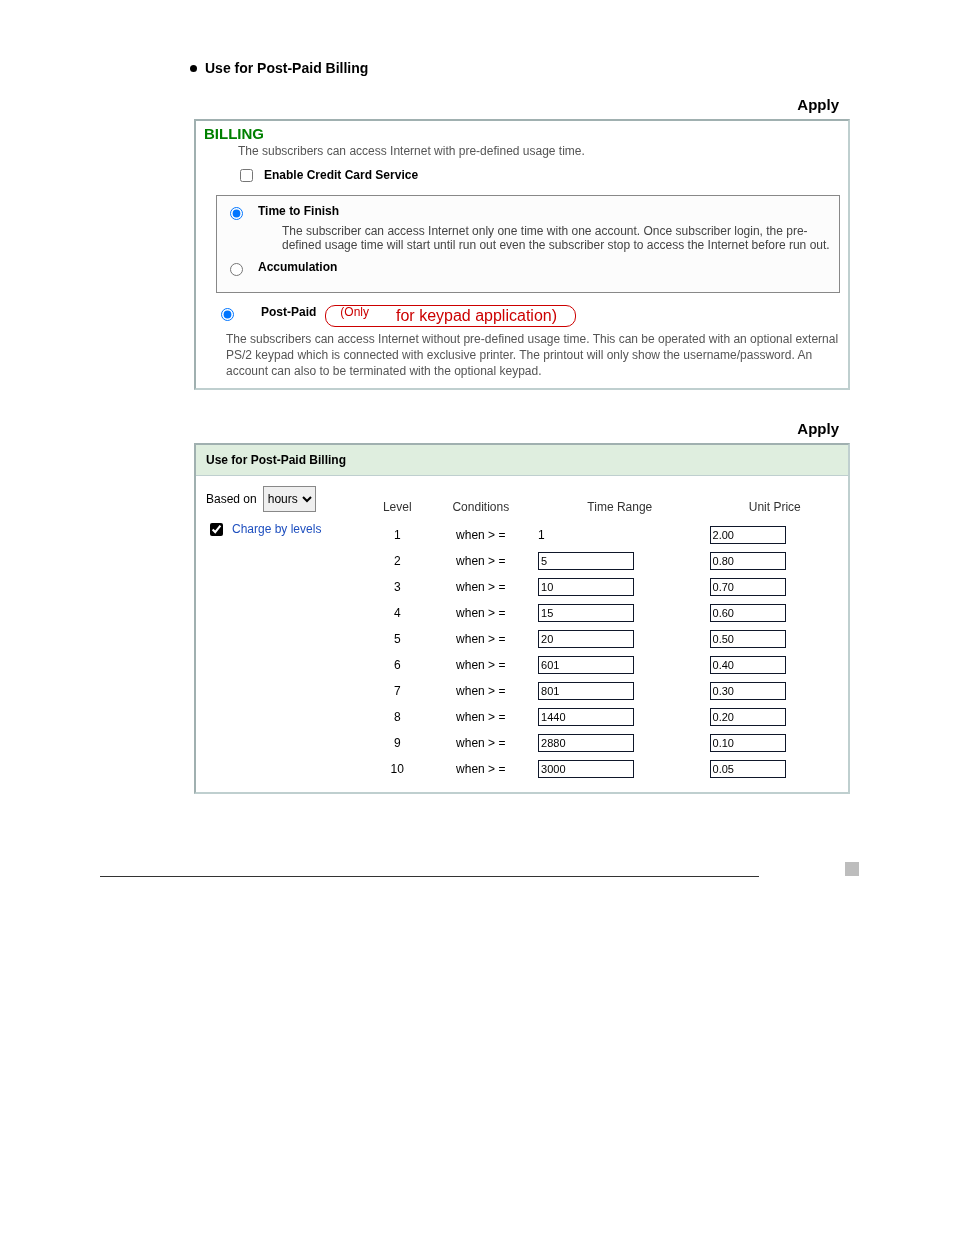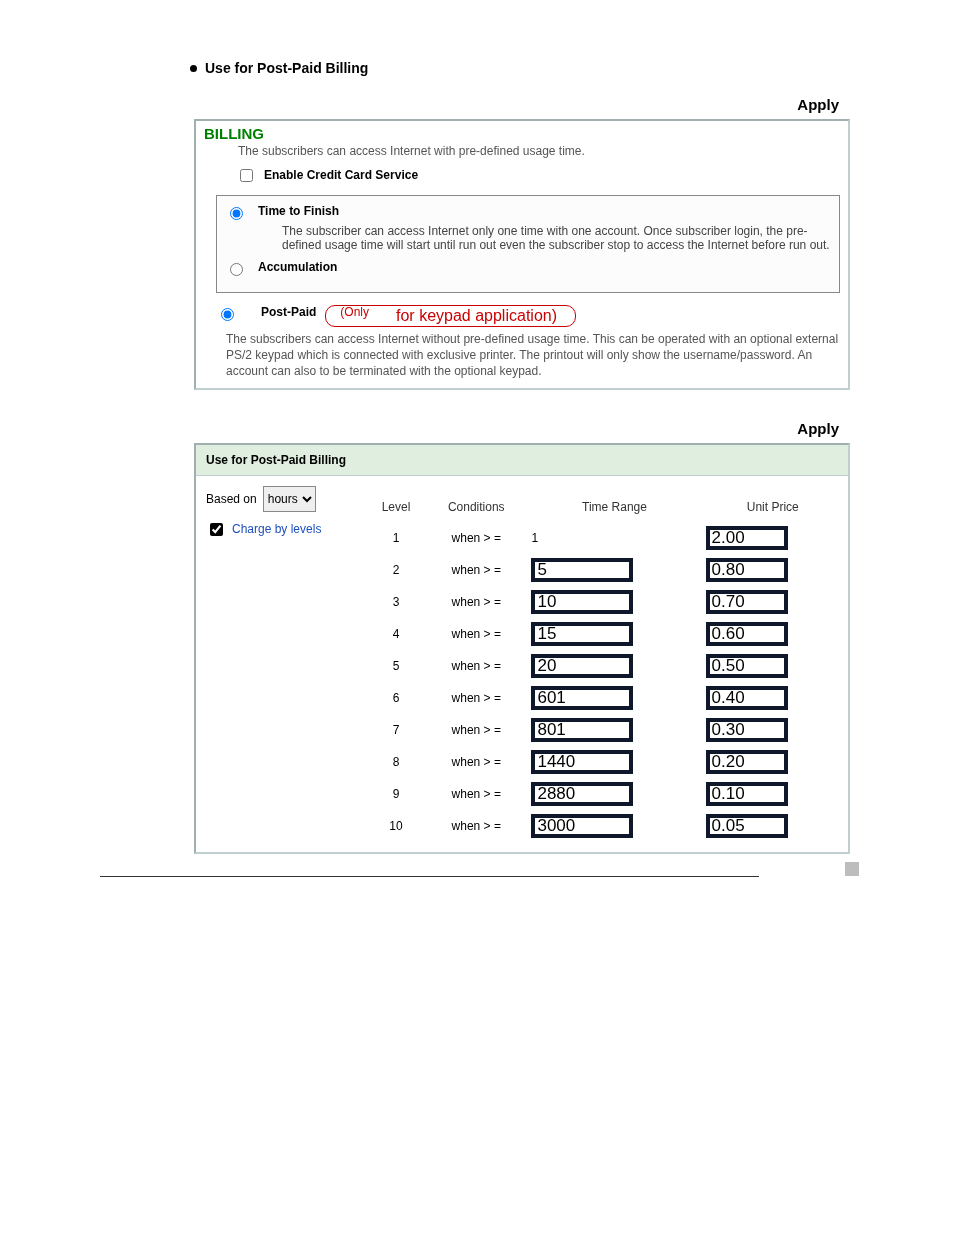--- a/index.html
+++ b/index.html
@@ -161,22 +161,22 @@
     color: #333;
   }
   table.levels td {
     text-align: center;
     padding: 4px;
     vertical-align: middle;
   }
   table.levels input[type=text] {
     width: 70px;
     height: 14px;
-    font-size: 17px;
-    border: 4px solid #0f172a;
+    font-size: 11px;
+    border: 1px solid #0f172a;
     padding: 1px 2px;
   }
   table.levels td.tr-col input[type=text]{
     width: 90px;
   }
   .tr-col { text-align: left !important; padding-left: 4px;}
   .up-col { text-align: left !important; padding-left: 4px;}
   .footer-sq {
     position: absolute;
     right: 95px;

